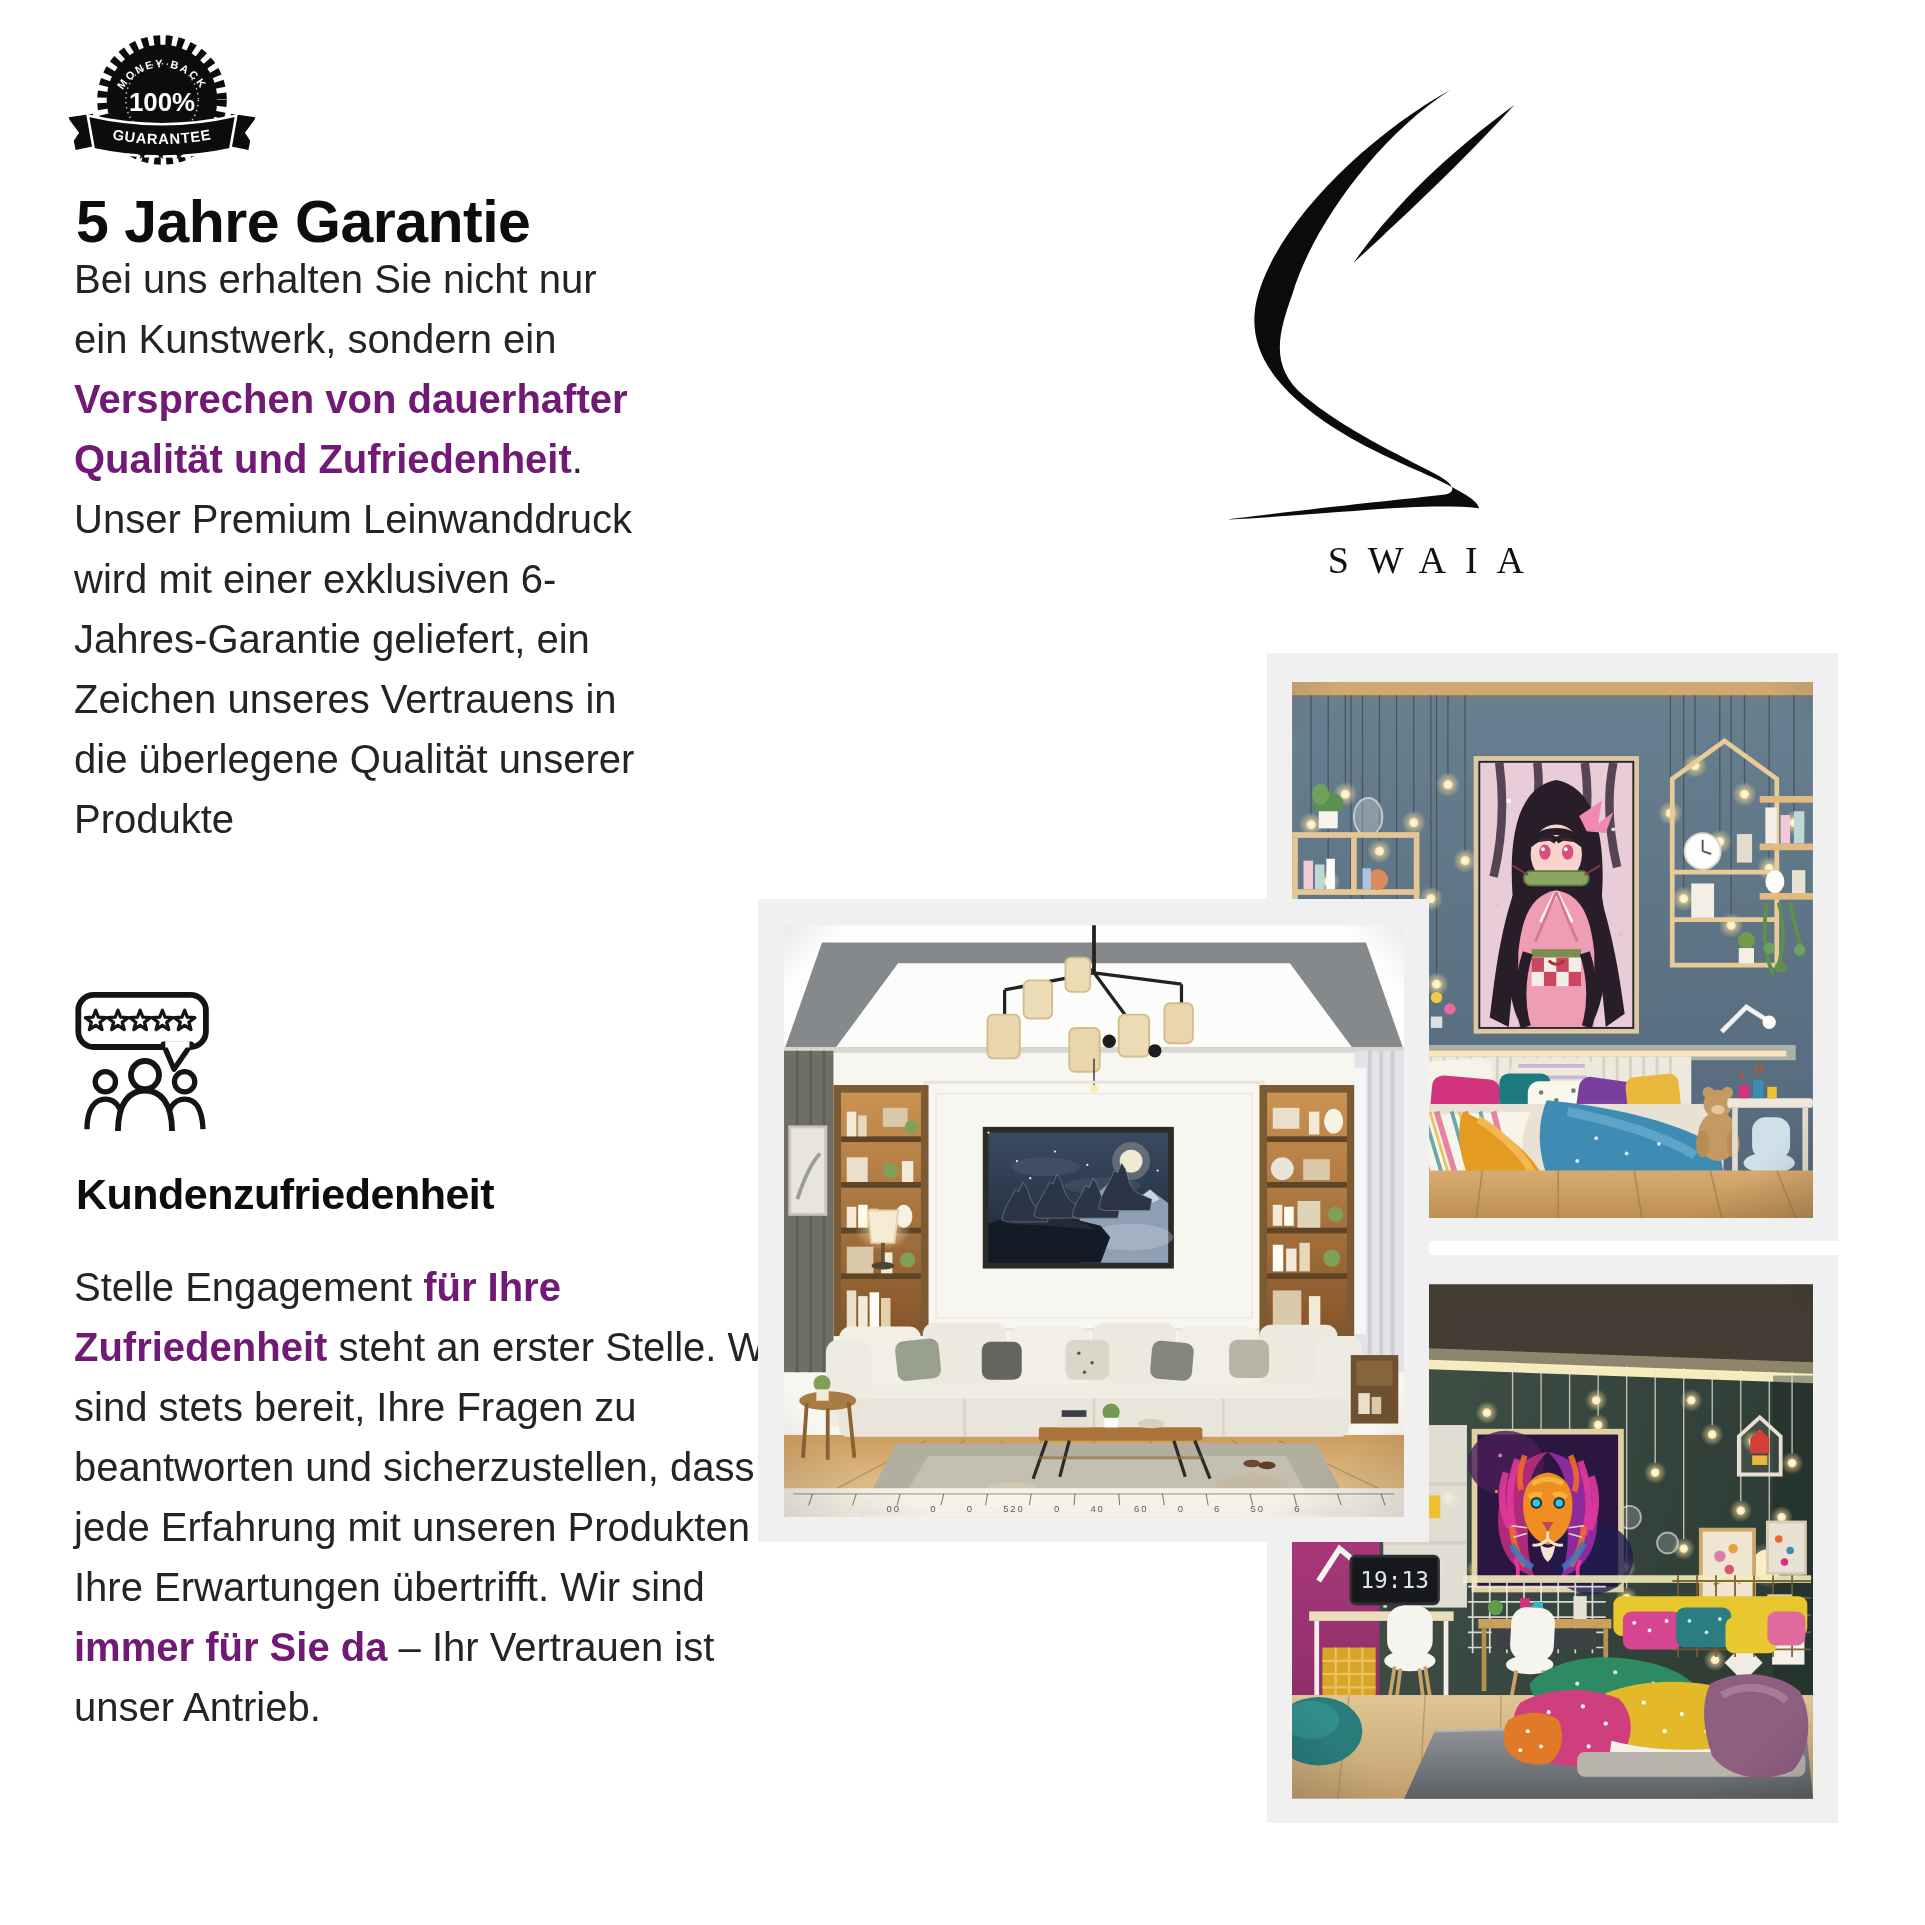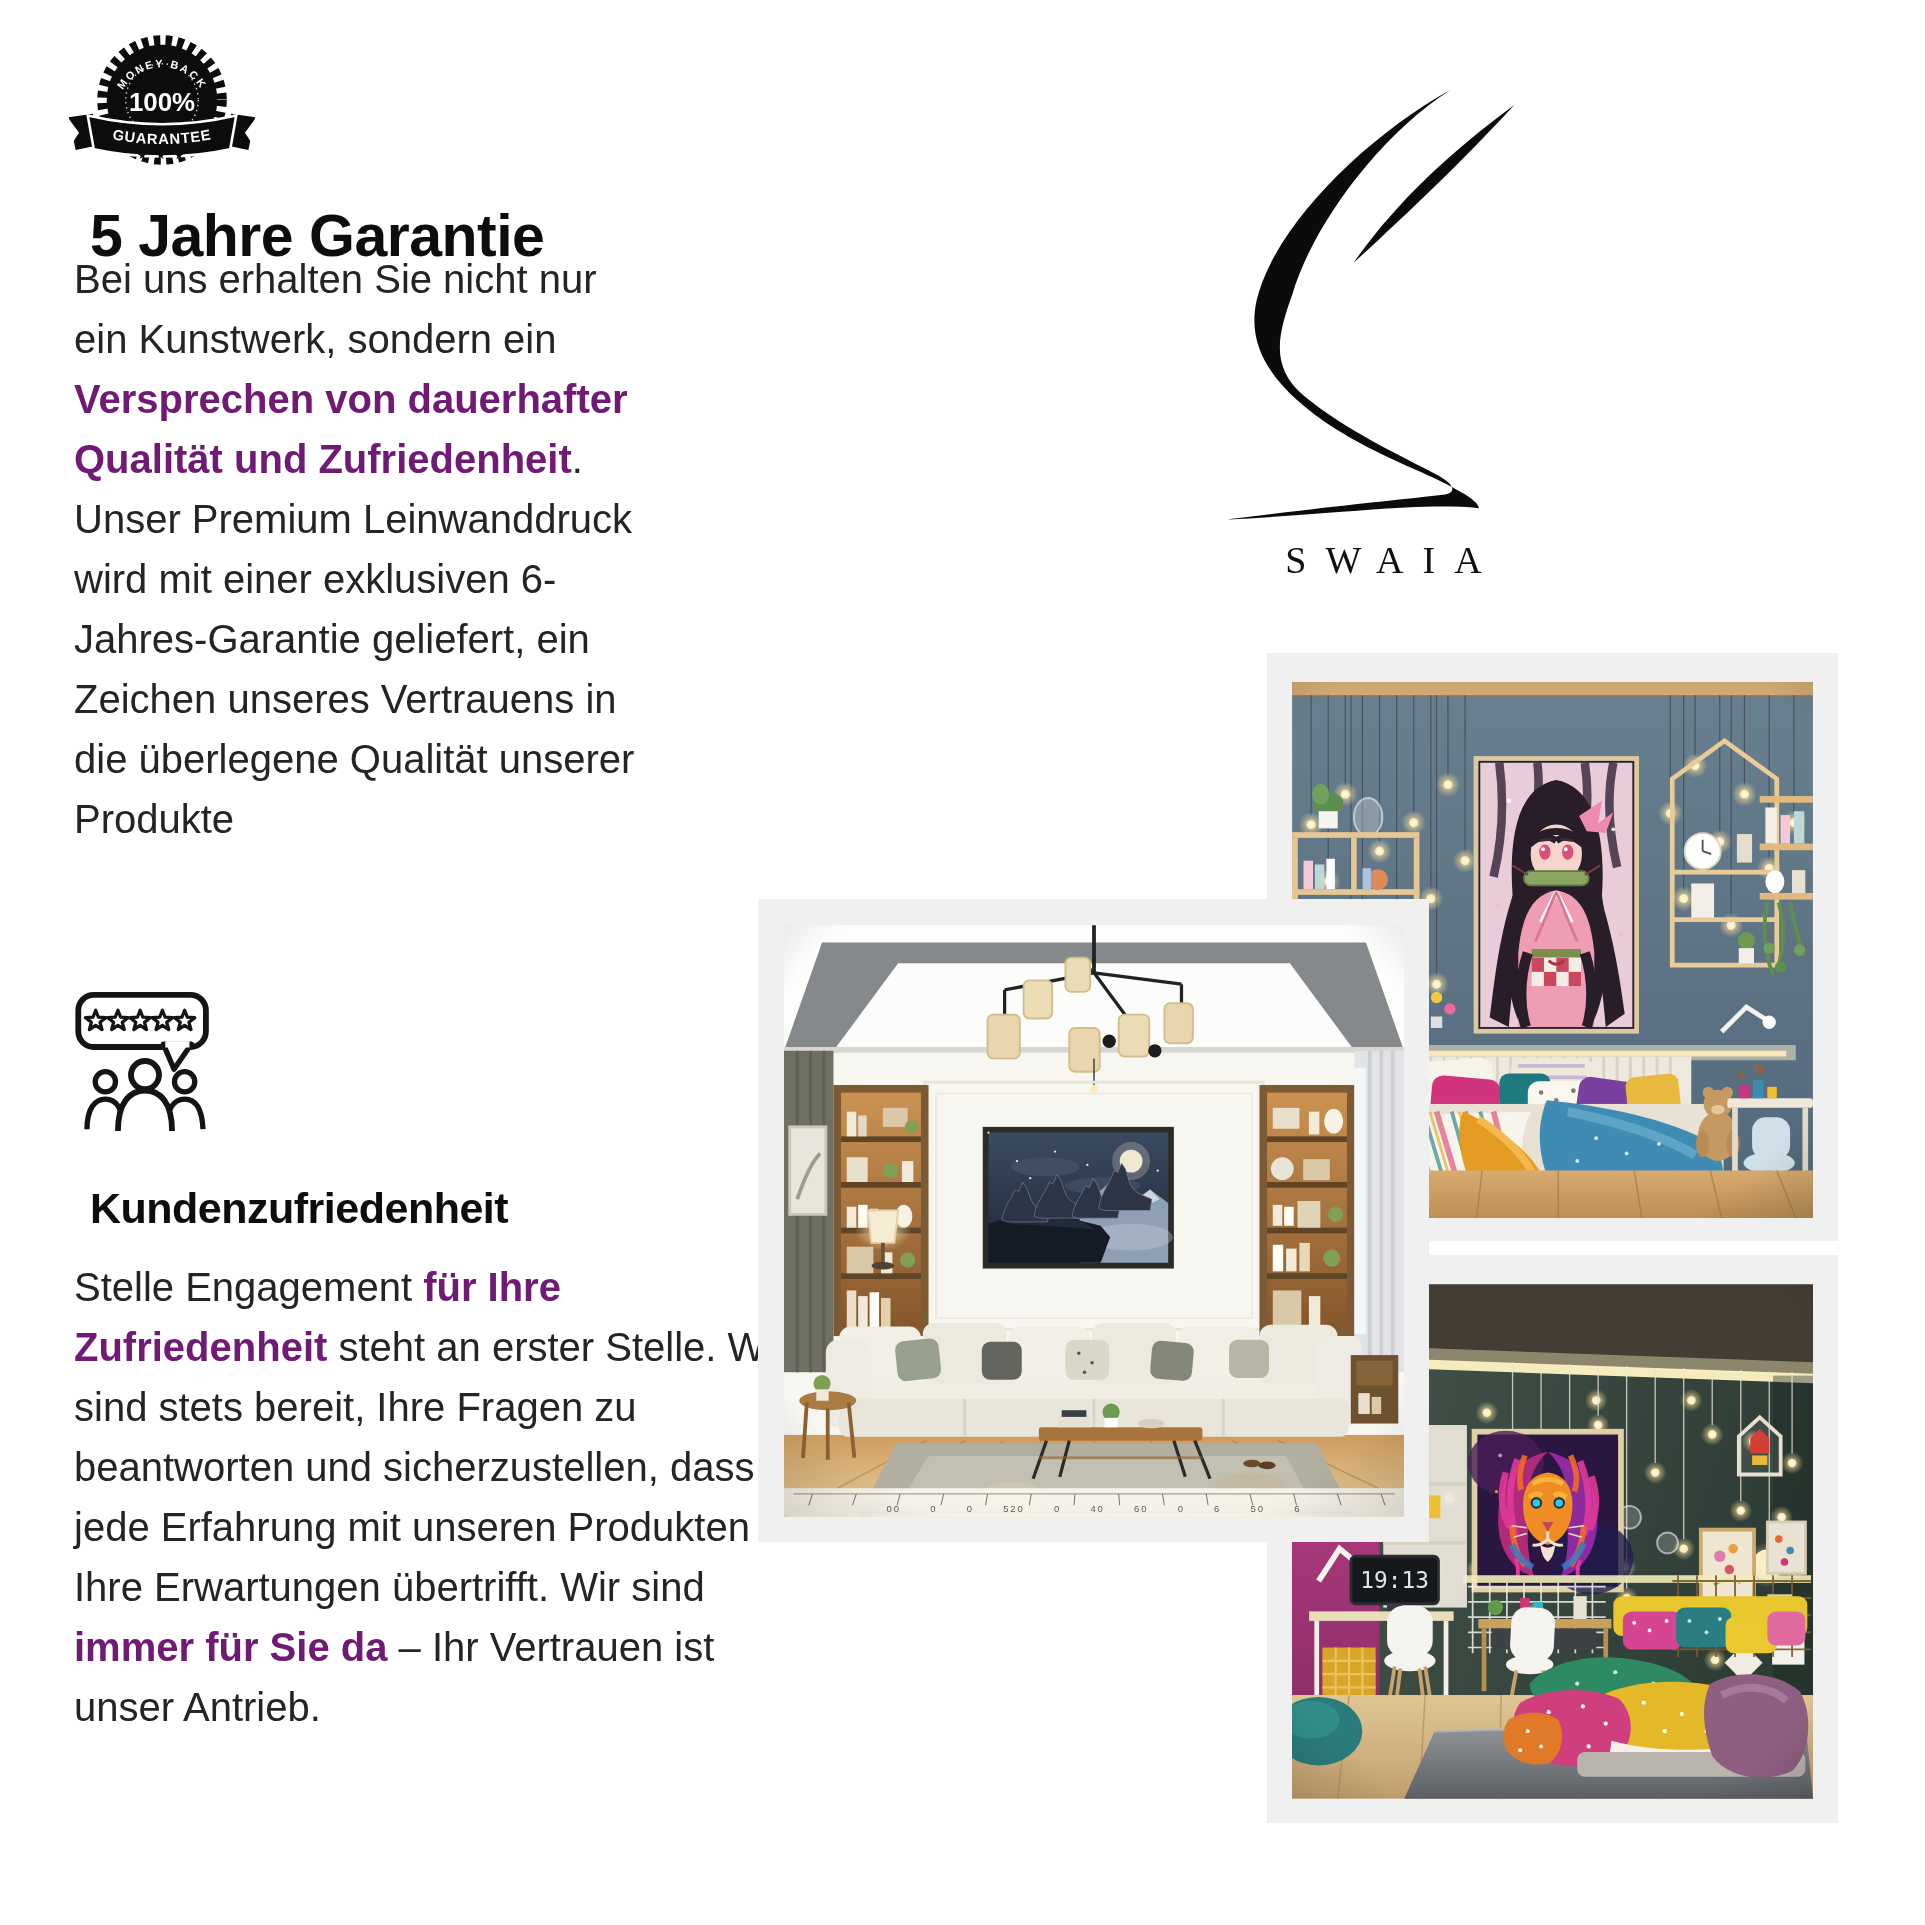--- a/index.html
+++ b/index.html
@@ -1,27 +1,27 @@
 <!DOCTYPE html>
 <html style="font-size:15px"><head>
 <meta charset="utf-8">
 <style>
   html,body{margin:0;padding:0;background:#fff;}
   #page{position:relative;width:1926px;height:1926px;background:#ffffff;overflow:hidden;
         font-family:"Liberation Sans",sans-serif;color:#202020;}
   .abs{position:absolute;}
-  h1,h2{margin:16px;font-weight:800;color:#0d0d0d;letter-spacing:-0.5px;}
+  h1,h2{margin:2px;font-weight:800;color:#0d0d0d;letter-spacing:-0.5px;}
   h1{font-size:59px;}h2{font-size:43px;}
   .body-text{font-size:40px;line-height:60px;color:#242424;}
   .body-text b{font-weight:700;color:#701a75;}
   .card{position:absolute;background:#f0f0f1;}
   .photo{position:absolute;overflow:hidden;}
   .photo svg{display:block;}
   #wordmark{font-family:"Liberation Serif",serif;font-size:38px;letter-spacing:0.5em;
-            padding-left:0.5em;text-align:center;color:#101010;font-weight:400;}
+            padding-left:0.5em;text-align:right;color:#101010;font-weight:400;}
 </style>
 </head>
 <body>
 
 <div id="page">
 
   <svg class="abs" style="left:67px;top:27px" width="190" height="146" viewBox="0 0 220 168">
     <defs>
       <path id="mbArc" d="M 58,98 A 52,52 0 0 1 162,98" fill="none"></path>
       <path id="gArc" d="M 36,126 Q 110,144 184,126" fill="none"></path>

